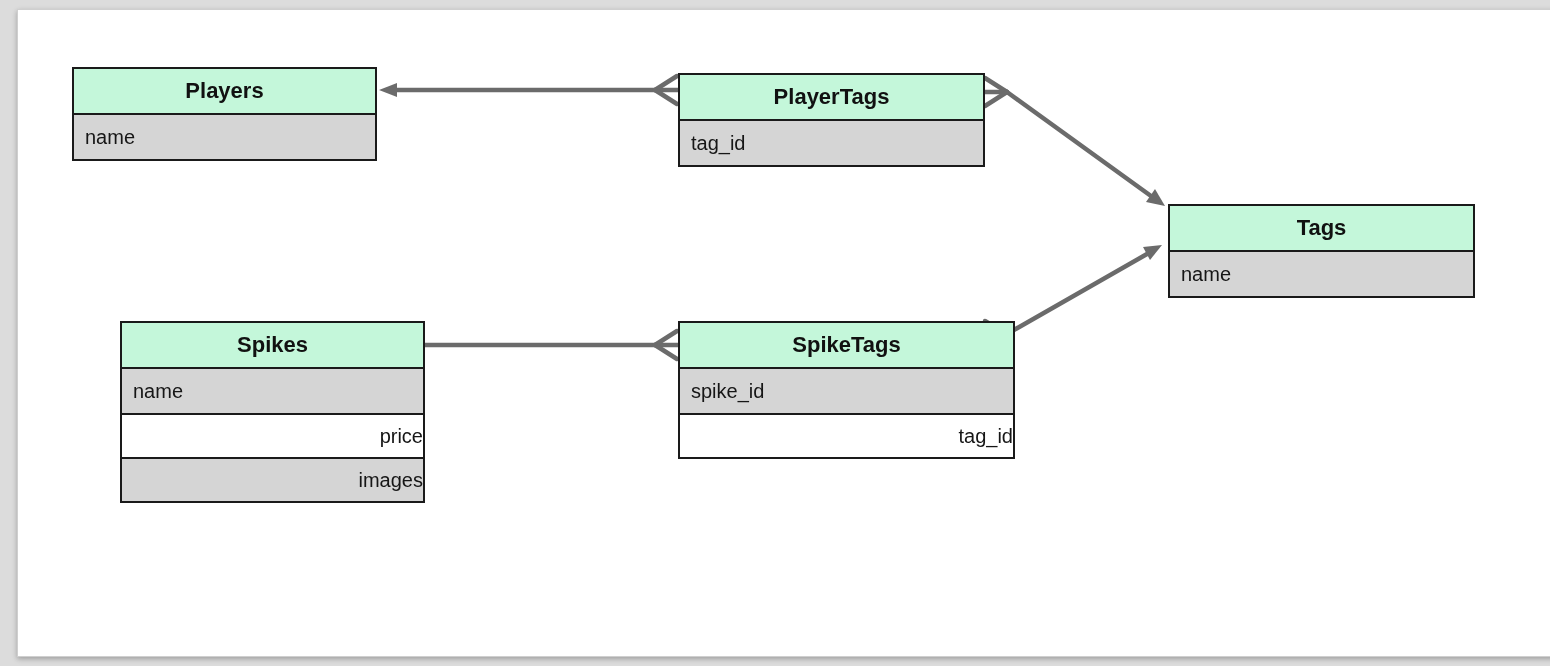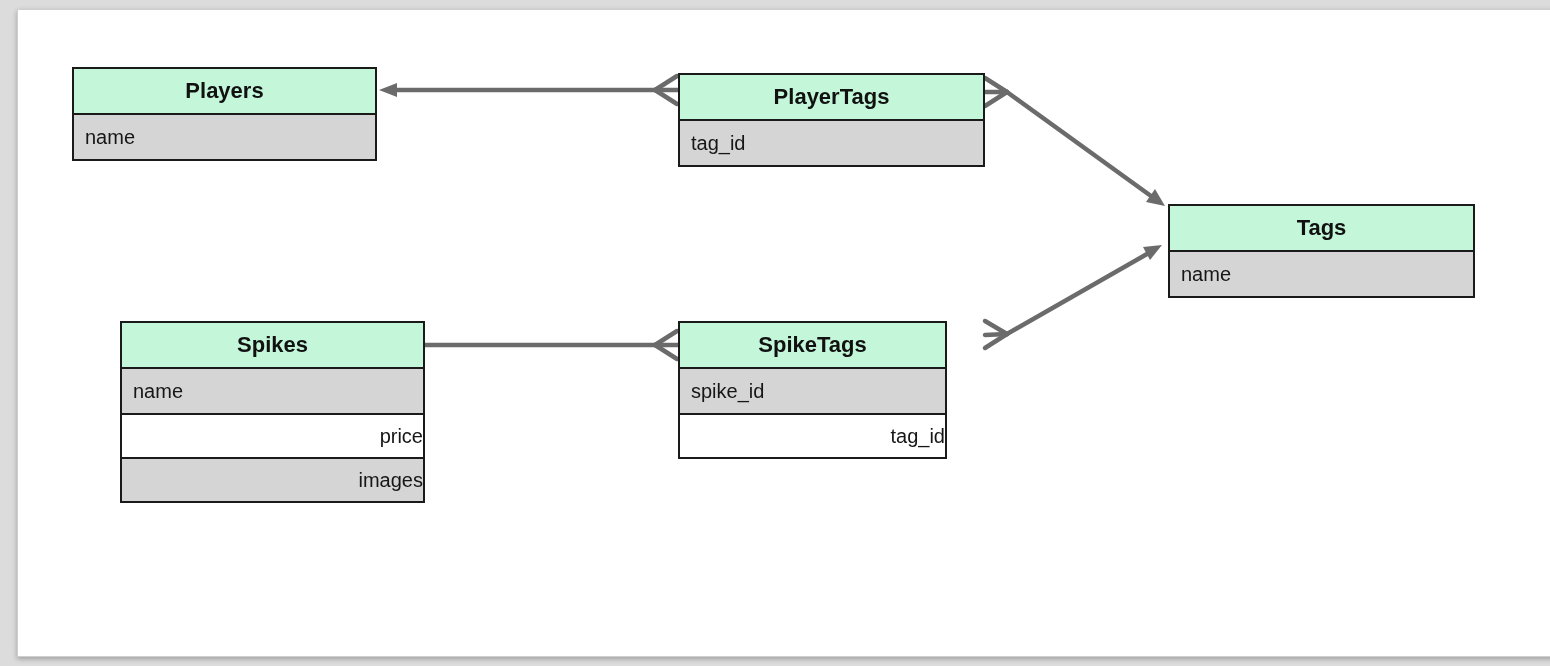--- a/index.html
+++ b/index.html
@@ -70,21 +70,21 @@
     height: 42px;
     line-height: 42px;
     text-align: right;
   }
   .row:nth-of-type(odd)  { background: var(--row-white, #ffffff); }
   .row:nth-of-type(even) { background: var(--row-gray, #d5d5d5); }
   .tbl-players    { left: 54px;   top: 57px;  width: 305px; }
   .tbl-playertags { left: 660px;  top: 55px;  width: 307px; margin-top: 8px; }
   .tbl-tags       { left: 1150px; top: 194px; width: 307px; }
   .tbl-spikes     { left: 54px;   top: 311px; width: 305px; margin-left: 48px; }
-  .tbl-spiketags  { left: 660px;  top: 311px; width: 269px; }
+  .tbl-spiketags  { left: 660px;  top: 311px; width: 337px; }
   .sel-frame {
     position: absolute;
     left: -9px;
     right: -7px;
     top: -3px;
     bottom: -5px;
     border: 6px solid var(--selection-blue, #4a8fe8);
     box-shadow: inset 0 0 0 2px #ffffff;
     pointer-events: none;
     z-index: 4;

